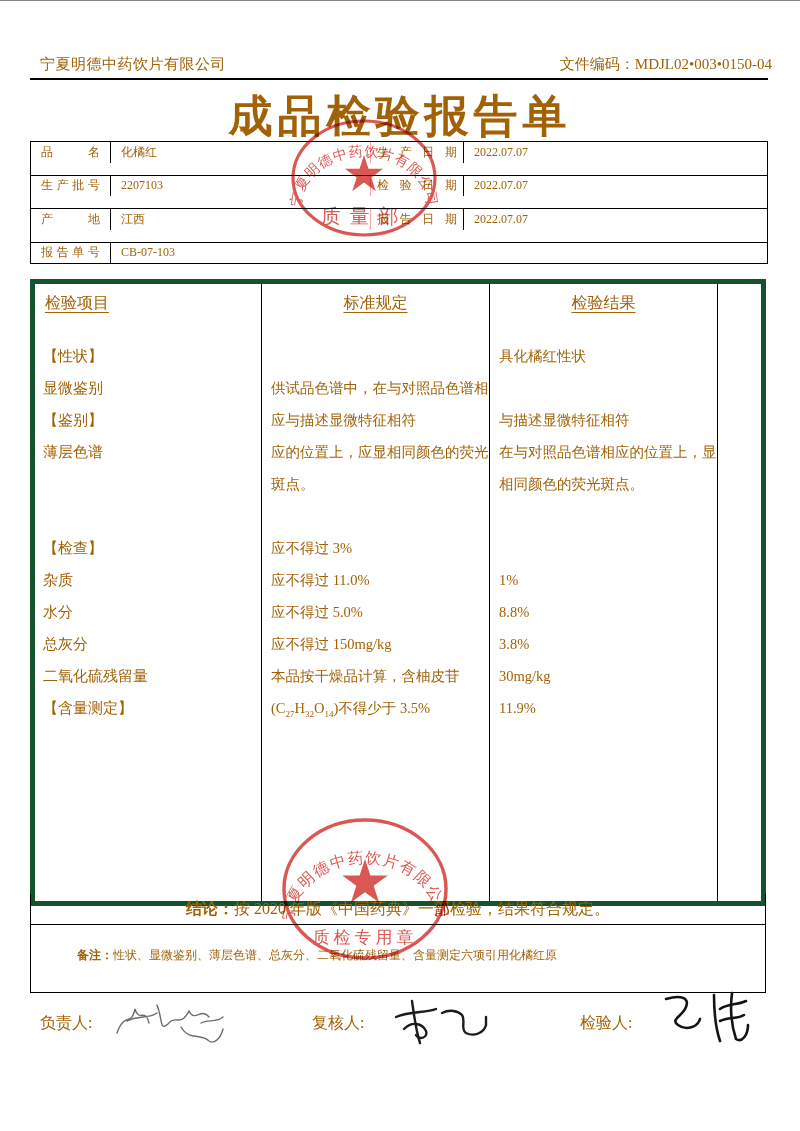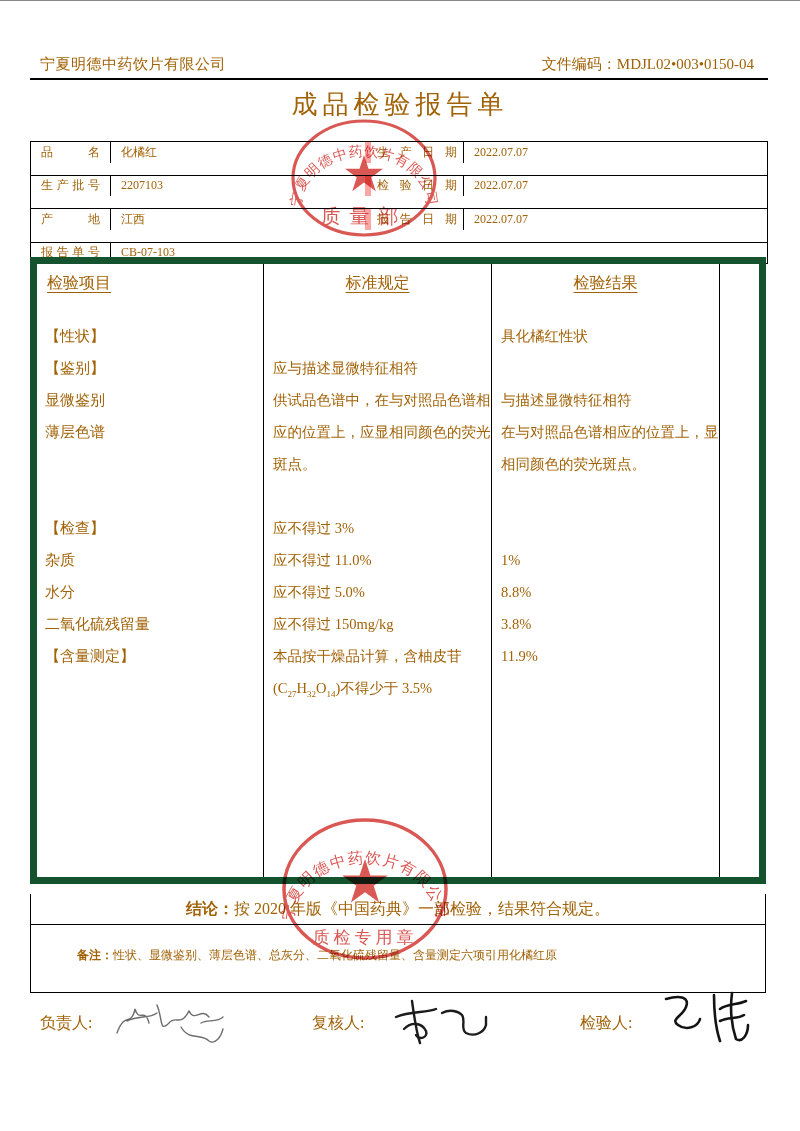--- a/index.html
+++ b/index.html
@@ -1,39 +1,39 @@
 <!DOCTYPE html>
 <html><head>
 <meta charset="utf-8">
 <style>
   html,body{margin:0;padding:0;background:#888;}
   .page{position:relative;width:800px;height:1131px;background:#fff;margin:1px auto;
         font-family:"Liberation Serif","DejaVu Serif",serif;color:#a16207;overflow:hidden;}
   
   .hdr-company{position:absolute;left:40px;top:54px;font-size:15px;letter-spacing:.5px;}
-  .hdr-code{position:absolute;right:46px;top:54px;font-size:15px;}
+  .hdr-code{position:absolute;right:28px;top:54px;font-size:15px;}
   .hdr-rule{position:absolute;left:30px;top:77px;width:738px;height:2px;background:#000;}
   .title{position:absolute;left:0;top:86px;width:100%;text-align:center;
-         font-size:26px;font-weight:normal;letter-spacing:5px;}
+         font-size:44px;font-weight:bold;letter-spacing:5px;}
   
   .info-table{position:absolute;left:30px;top:140px;width:736px;height:121px;
               border:1px solid #000;display:flex;flex-direction:column;font-size:12px;gap:12px;}
   .irow{flex:1;display:flex;border-top:1px solid #000;align-items:stretch;}
   .irow:first-child{border-top:none;}
   .icell{display:flex;align-items:center;box-sizing:border-box;padding:0 10px;white-space:nowrap;}
   .ilabel{width:80px;border-right:1px solid #000;}
   .ilabel span{width:100%;text-align:justify;text-align-last:justify;}
-  .ivalue{width:260px;border-right:6px solid #fca5a5;}
+  .ivalue{width:260px;border-right:1px solid #fca5a5;}
   .ilabel2{width:93px;border-right:1px solid #000;padding:0 6px;}
   .ilabel2 span{width:100%;text-align:justify;text-align-last:justify;}
   .ivalue2{flex:1;}
   .ivalue-span{flex:1;border-right:none;}
   
-  .main-table{position:absolute;left:30px;top:256px;width:736px;height:627px;
-              border:7px solid #14532d;display:flex;box-sizing:border-box;}
+  .main-table{position:absolute;left:30px;top:278px;width:736px;height:627px;
+              border:5px solid #14532d;display:flex;box-sizing:border-box;}
   .mcol{box-sizing:border-box;}
   .mcol1{width:227px;border-right:1px solid #000;}
   .mcol2{width:228px;border-right:1px solid #000;}
   .mcol3{width:228px;border-right:1px solid #000;}
   .mcol4{flex:1;}
   .mth{height:56px;font-size:16px;padding-top:9px;box-sizing:border-box;text-align:center;}
   .mcol1 .mth{text-align:left;padding-left:10px;}
   .mth span{text-decoration:underline;text-underline-offset:4px;}
   .mline{height:32px;line-height:32px;padding:0 8px;white-space:nowrap;font-size:15px;}
   .mcol2 .mline,.mcol3 .mline{font-size:14.5px;padding:0 9px;}
@@ -99,37 +99,38 @@
           <span>报告单号</span>
         </div>
         <div class="icell ivalue-span">CB-07-103</div>
       </div>
     </div>
 
   <div class="main-table" id="main-table">
       <div class="mcol mcol1">
         <div class="mth"><span>检验项目</span></div>
         <div class="mline">【性状】</div>
+        <div class="mline">显微鉴别</div>
         <div class="mline">【鉴别】</div>
-        <div class="mline">显微鉴别</div>
         <div class="mline">薄层色谱</div>
         <div class="mline"></div>
         <div class="mline"></div>
         <div class="mline">【检查】</div>
         <div class="mline">杂质</div>
         <div class="mline">水分</div>
+        <div class="mline">总灰分</div>
         <div class="mline">二氧化硫残留量</div>
         <div class="mline">【含量测定】</div>
         <div class="mline"></div>
       </div>
       <div class="mcol mcol2">
         <div class="mth"><span>标准规定</span></div>
         <div class="mline"></div>
+        <div class="mline">供试品色谱中，在与对照品色谱相</div>
         <div class="mline">应与描述显微特征相符</div>
-        <div class="mline">供试品色谱中，在与对照品色谱相</div>
         <div class="mline">应的位置上，应显相同颜色的荧光</div>
         <div class="mline">斑点。</div>
         <div class="mline"></div>
         <div class="mline">应不得过 3%</div>
         <div class="mline">应不得过 11.0%</div>
         <div class="mline">应不得过 5.0%</div>
         <div class="mline">应不得过 150mg/kg</div>
         <div class="mline">本品按干燥品计算，含柚皮苷</div>
         <div class="mline">(C<sub>27</sub>H<sub>32</sub>O<sub>14</sub>)不得少于 3.5%</div>
       </div>
@@ -138,20 +139,21 @@
         <div class="mline">具化橘红性状</div>
         <div class="mline"></div>
         <div class="mline">与描述显微特征相符</div>
         <div class="mline">在与对照品色谱相应的位置上，显</div>
         <div class="mline">相同颜色的荧光斑点。</div>
         <div class="mline"></div>
         <div class="mline"></div>
         <div class="mline">1%</div>
         <div class="mline">8.8%</div>
         <div class="mline">3.8%</div>
+        <div class="mline">30mg/kg</div>
         <div class="mline">11.9%</div>
         <div class="mline"></div>
       </div>
       <div class="mcol mcol4">
         <div class="mth"></div>
       </div>
     </div>
 
   <div class="concl-row">
     <span class="b">结论：</span><span>按 2020 年版《中国药典》一部检验，结果符合规定。</span>

